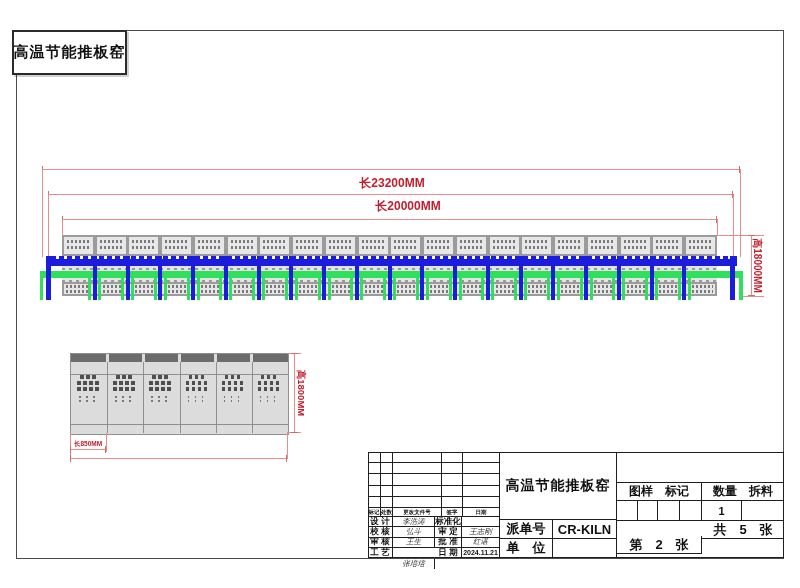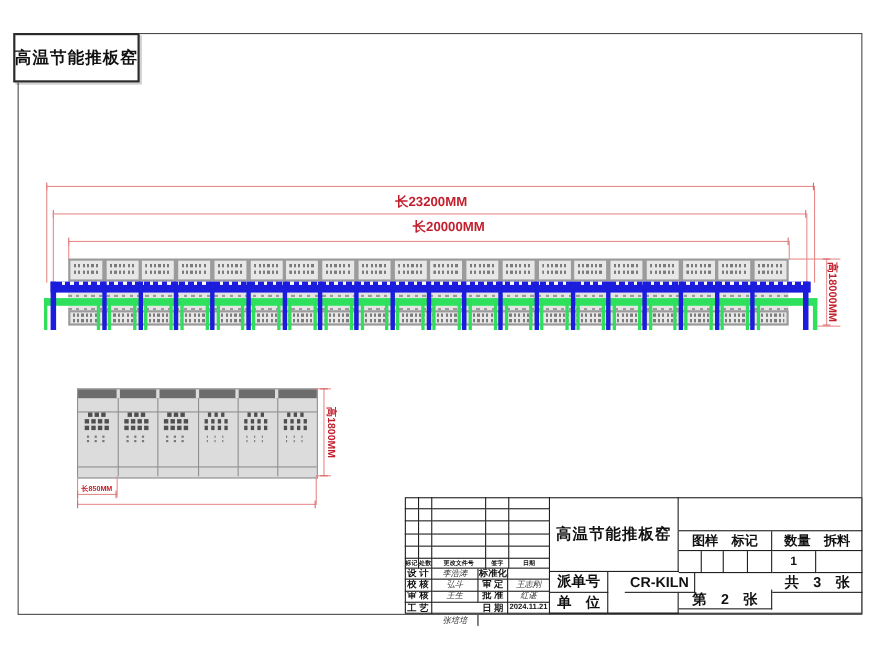--- a/index.html
+++ b/index.html
@@ -513,21 +513,21 @@
         <div class="tb-cell slab noB" style="left: 67px; top: 95.75px; width: 27px; height: 10.25px;">日 期</div>
         <div class="tb-cell sdate noB" style="left: 94px; top: 95.75px; width: 38px; height: 10.25px;">2024.11.21</div>
       </div>
 
     <div class="tb-cell f-big" style="left:132px;top:0;width:117px;height:68px;">
       <span>高温节能推板窑</span>
     </div>
     <div class="tb-cell f-med" style="left:132px;top:68px;width:53px;height:19px;">
       <span>派单号</span>
     </div>
-    <div class="tb-cell f-med" style="left:200px;top:68px;width:64px;height:19px;text-align:center;">
+    <div class="tb-cell f-med" style="left:185px;top:68px;width:64px;height:19px;text-align:center;">
       <span>CR-KILN</span>
     </div>
     <div class="tb-cell f-med" style="left:132px;top:87px;width:53px;height:19px;">
       <span>单　位</span>
     </div>
     <div class="tb-cell" style="left:185px;top:87px;width:64px;height:19px;">
       <span></span>
     </div>
 
     <div class="tb-cell noR" style="left:249px;top:0;width:167px;height:31px;"></div>
@@ -544,19 +544,19 @@
         <div class="tb-cell" style="left: 63px; top: 0px; width: 22px; height: 20px;"></div>
       </div>
     <div class="tb-cell f-qty" style="left:334px;top:49px;width:40px;height:20px;">
       <span>1</span>
     </div>
     <div class="tb-cell noR" style="left:374px;top:49px;width:42px;height:20px;"></div>
     <div class="tb-cell f-med" style="left:249px;top:84px;width:85px;height:18px;">
       <span>第　2　张</span>
     </div>
     <div class="tb-cell f-med noR" style="left:334px;top:69px;width:82px;height:18px;">
-      <span>共　3　张</span>
+      <span>共　5　张</span>
     </div>
 
     <div class="abs tb-frame" style="left:0;top:0;width:416px;height:106px;box-sizing:border-box;"></div>
   </div>
 
 </div>
 
 </body></html>

